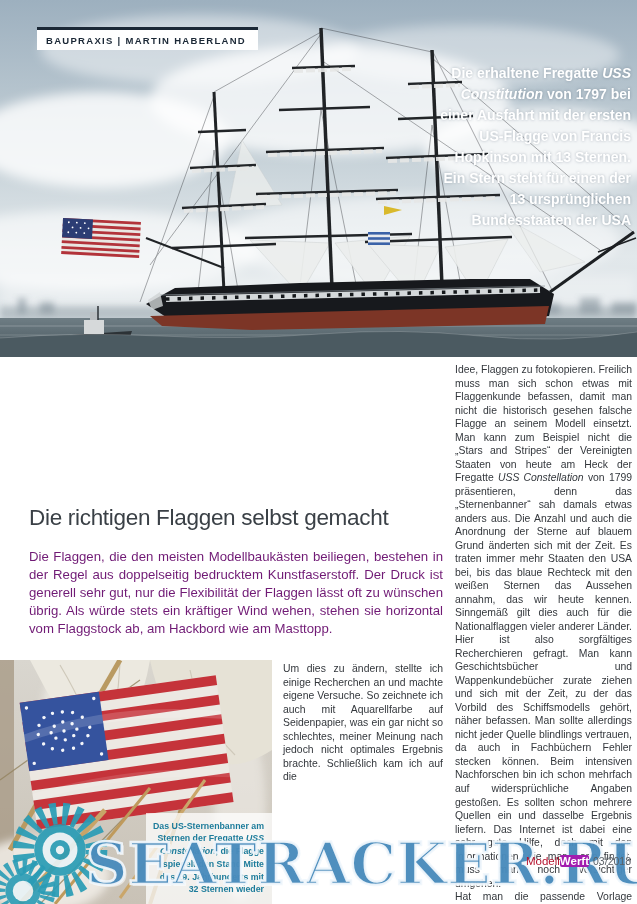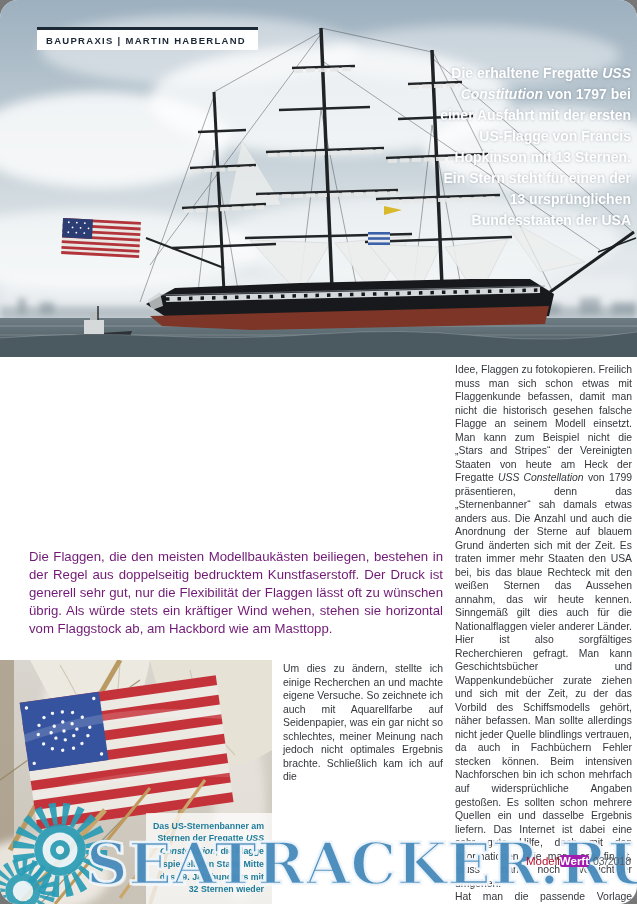--- a/index.html
+++ b/index.html
@@ -1,17 +1,17 @@
 <!DOCTYPE html>
 <html lang="de"><head>
 <meta charset="utf-8">
 <style>
   html,body{margin:0;padding:0;background:#777;}
   #page{position:relative;width:637px;height:904px;background:#fff;overflow:hidden;
-        font-family:"Liberation Sans",sans-serif;margin:0 auto;border-radius:18px;}
+        font-family:"Liberation Sans",sans-serif;margin:0 auto;}
   .abs{position:absolute;}
 
   
   #hero{left:0;top:0;width:637px;height:357px;}
   #kicker{left:37px;top:27px;background:#fff;border-top:3px solid #1b2836;
           padding:5px 12px 4px 9px;font-size:9.5px;font-weight:bold;letter-spacing:1.3px;
           color:#1b2836;z-index:5;}
   #hero-caption{right:6px;top:63px;width:196px;text-align:right;color:#fff;
           font-size:14px;font-weight:bold;line-height:1.5;z-index:5;
           text-shadow:0 0 3px rgba(40,60,80,.35);}
@@ -222,20 +222,21 @@
   </svg>
 
   <div id="kicker" class="abs">
     <span>BAUPRAXIS | MARTIN HABERLAND</span>
   </div>
 
   <div id="hero-caption" class="abs">
     <span>Die erhaltene Fregatte </span><span class="it">USS Constitution</span><span> von 1797 bei einer Ausfahrt mit der ersten US-Flagge von Francis Hopkinson mit 13 Sternen. Ein Stern steht für einen der 13 ursprünglichen Bundesstaaten der USA</span>
   </div>
 
+  <div id="subtitle" class="abs">Die richtigen Flaggen selbst gemacht</div>
 
   <div id="lead" class="abs">Die Flaggen, die den meisten Modellbaukästen beiliegen, bestehen in der Regel aus doppelseitig bedrucktem Kunstfaserstoff. Der Druck ist generell sehr gut, nur die Flexibilität der Flaggen lässt oft zu wünschen übrig. Als würde stets ein kräftiger Wind wehen, stehen sie horizontal vom Flaggstock ab, am Hackbord wie am Masttopp.</div>
 
   <div id="col-middle" class="abs body-col">
     <p>Um dies zu ändern, stellte ich einige Recherchen an und machte eigene Versuche. So zeichnete ich auch mit Aquarellfarbe auf Seidenpapier, was ein gar nicht so schlechtes, meiner Meinung nach jedoch nicht optimales Ergebnis brachte. Schließlich kam ich auf die</p>
   </div>
 
   <div id="col-right" class="abs body-col">
     <p><span>Idee, Flaggen zu fotokopieren. Freilich muss man sich schon etwas mit Flaggenkunde befassen, damit man nicht die historisch gesehen falsche Flagge an seinem Modell einsetzt. Man kann zum Beispiel nicht die „Stars and Stripes“ der Vereinigten Staaten von heute am Heck der Fregatte </span><span class="it">USS Constellation</span><span> von 1799 präsentieren, denn das „Sternenbanner“ sah damals etwas anders aus. Die Anzahl und auch die Anordnung der Sterne auf blauem Grund änderten sich mit der Zeit. Es traten immer mehr Staaten den USA bei, bis das blaue Rechteck mit den weißen Sternen das Aussehen annahm, das wir heute kennen. Sinngemäß gilt dies auch für die Nationalflaggen vieler anderer Länder. Hier ist also sorgfältiges Recherchieren gefragt. Man kann Geschichtsbücher und Wappenkundebücher zurate ziehen und sich mit der Zeit, zu der das Vorbild des Schiffsmodells gehört, näher befassen. Man sollte allerdings nicht jeder Quelle blindlings vertrauen, da auch in Fachbüchern Fehler stecken können. Beim intensiven Nachforschen bin ich schon mehrfach auf widersprüchliche Angaben gestoßen. Es sollten schon mehrere Quellen ein und dasselbe Ergebnis liefern. Das Internet ist dabei eine sehr gute Hilfe, doch mit den Informationen, die man darin findet, muss man noch vorsichtiger umgehen.</span></p>
     <p>Hat man die passende Vorlage gefunden, kann man sich auf Gemälden auch die Größe der verschiedenen Flaggen,</p>

